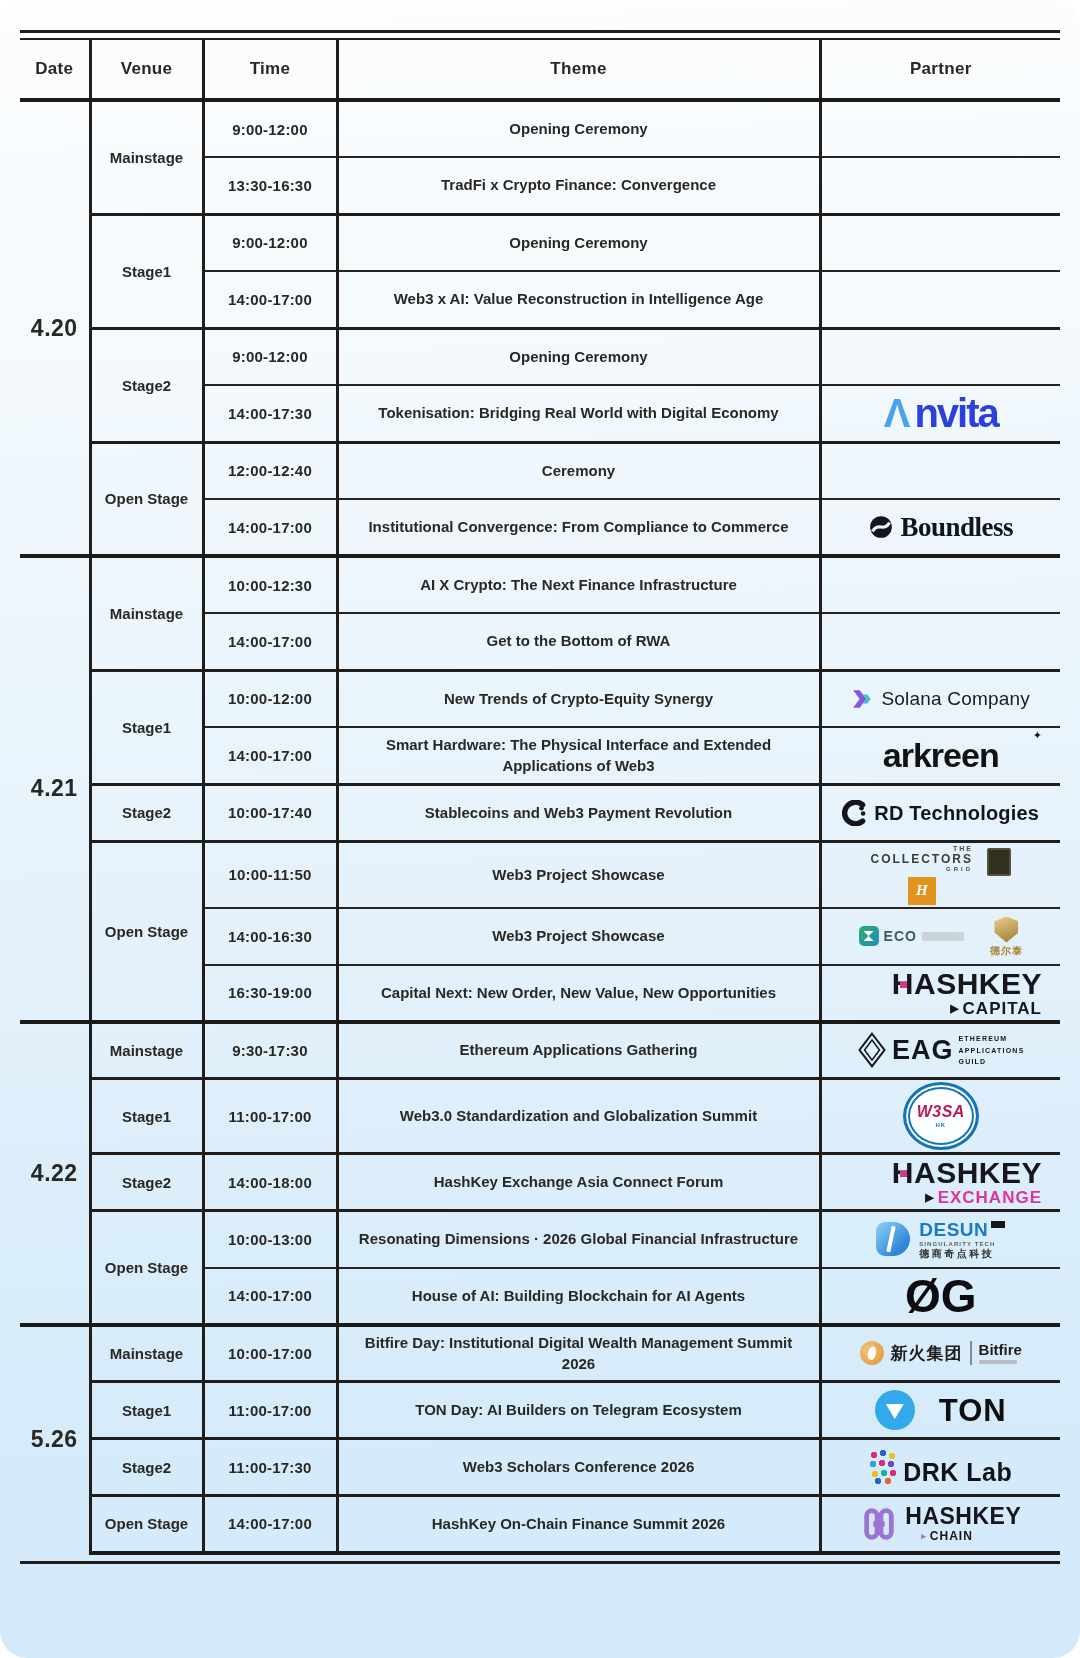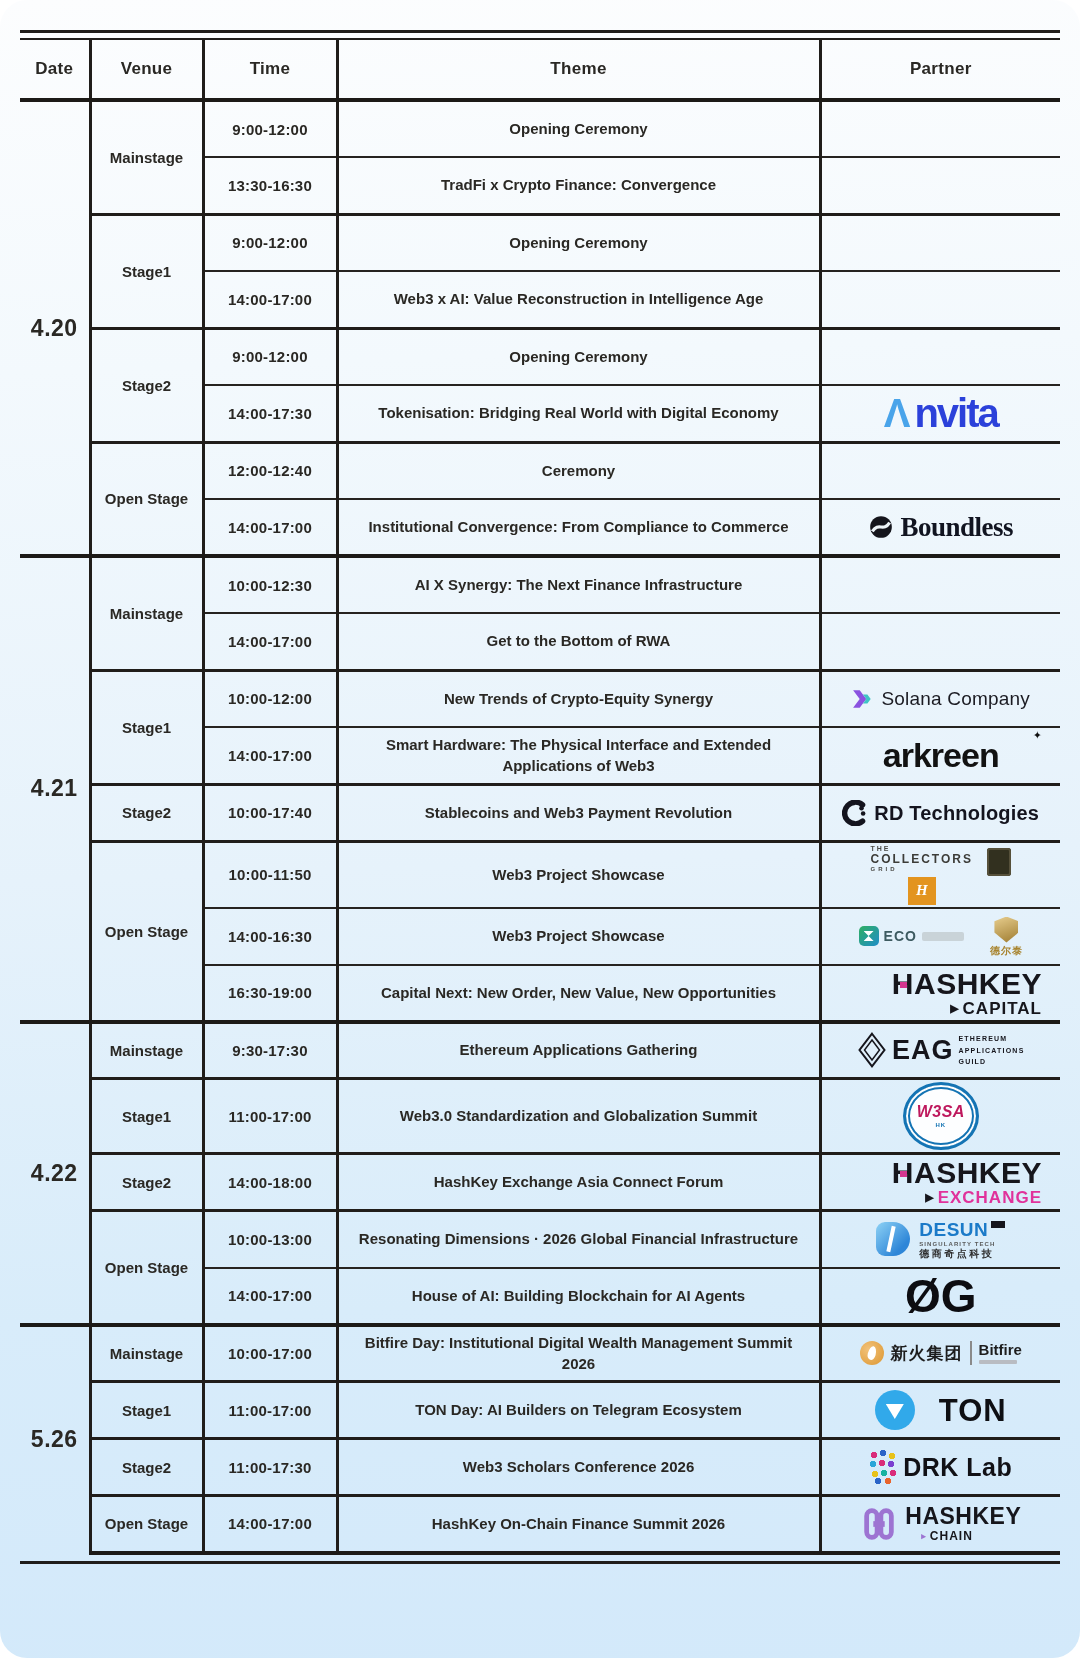--- a/index.html
+++ b/index.html
@@ -45,21 +45,21 @@
 
   .solana .sol-text{font-size:19px;font-weight:500;color:#1b1b22;letter-spacing:.2px;}
 
   .arkreen{position:relative;}
   .ark-text{font-size:34px;font-weight:700;color:#121212;letter-spacing:-1px;}
   .ark-sparkle{position:absolute;top:-8px;right:14px;font-size:11px;color:#111;}
 
   .rd .rd-text{font-size:20px;font-weight:800;color:#14141e;letter-spacing:.2px;}
 
   .collectors{gap:14px;align-items:flex-start;}
-  .col-left{text-align:left;}
+  .col-left{text-align:right;}
   .col-l1{font-size:7px;letter-spacing:2px;color:#4a4a46;font-weight:700;}
   .col-l2{font-size:12px;letter-spacing:2px;color:#3c3c38;font-weight:700;margin-top:1px;}
   .col-l3{font-size:6px;letter-spacing:3px;color:#4a4a46;font-weight:700;margin-top:1px;}
   .col-h{width:28px;height:28px;background:#e3941f;margin:5px auto 0;display:flex;align-items:center;justify-content:center;}
   .col-h span{font-family:"Liberation Serif",serif;font-style:italic;color:#fff;font-size:15px;font-weight:700;}
   .col-crest{width:24px;height:28px;background:#32301f;border-radius:3px;margin-top:3px;box-shadow:inset 0 0 0 2px #56503a;}
 
   .eco{gap:26px;}
   .eco-left{display:flex;align-items:center;gap:5px;}
   .eco-icon{width:20px;height:20px;border-radius:5px;background:linear-gradient(135deg,#2fae62,#1f8dc9);position:relative;}
@@ -113,21 +113,21 @@
   .bf-div{width:2px;height:24px;background:#8a8a8a;}
   .bf-right{text-align:left;}
   .bf-name{font-size:15px;font-weight:800;color:#1d1d1d;}
   .bf-small{width:38px;height:4px;background:#b9bcc2;border-radius:1px;margin-top:3px;}
 
   .ton{gap:24px;}
   .ton-icon{width:40px;height:40px;border-radius:50%;background:#31a9ea;display:flex;align-items:center;justify-content:center;}
   .ton-diamond{width:18px;height:15px;background:#fff;clip-path:polygon(0 0,100% 0,50% 100%);margin-top:3px;}
   .ton-text{font-size:31px;font-weight:900;color:#0e0f13;letter-spacing:1px;}
 
-  .drk{gap:2px;}
+  .drk{gap:2px;align-items:flex-end;}
   .drk-grid{width:32px;height:36px;background-image:
      radial-gradient(circle 3.5px at 5px 6px,#d92c7a 99%,transparent 100%),
      radial-gradient(circle 3px   at 14px 4px,#2a64c8 99%,transparent 100%),
      radial-gradient(circle 3px   at 23px 7px,#e8c21a 99%,transparent 100%),
      radial-gradient(circle 3.5px at 4px 15px,#2aa5d8 99%,transparent 100%),
      radial-gradient(circle 3px   at 13px 14px,#d92c7a 99%,transparent 100%),
      radial-gradient(circle 3.5px at 22px 15px,#7a3fd0 99%,transparent 100%),
      radial-gradient(circle 3.5px at 6px 25px,#e8c21a 99%,transparent 100%),
      radial-gradient(circle 3px   at 15px 24px,#17b3a0 99%,transparent 100%),
      radial-gradient(circle 3.5px at 24px 24px,#d92c7a 99%,transparent 100%),
@@ -224,21 +224,21 @@
             </svg>
             <span class="bl-text">Boundless</span>
           </div>
         </td>
       </tr>
 
       <tr class="day-start">
         <td class="date" rowspan="8">4.21</td>
         <td class="venue vline" rowspan="2">Mainstage</td>
         <td class="time vline">10:00-12:30</td>
-        <td class="theme vline">AI X Synergy: The Next Finance Infrastructure</td>
+        <td class="theme vline">AI X Crypto: The Next Finance Infrastructure</td>
         <td class="partner vline"></td>
       </tr>
       <tr>
         <td class="time vline">14:00-17:00</td>
         <td class="theme vline">Get to the Bottom of RWA</td>
         <td class="partner vline"></td>
       </tr>
       <tr class="venue-start">
         <td class="venue vline" rowspan="2">Stage1</td>
         <td class="time vline">10:00-12:00</td>

